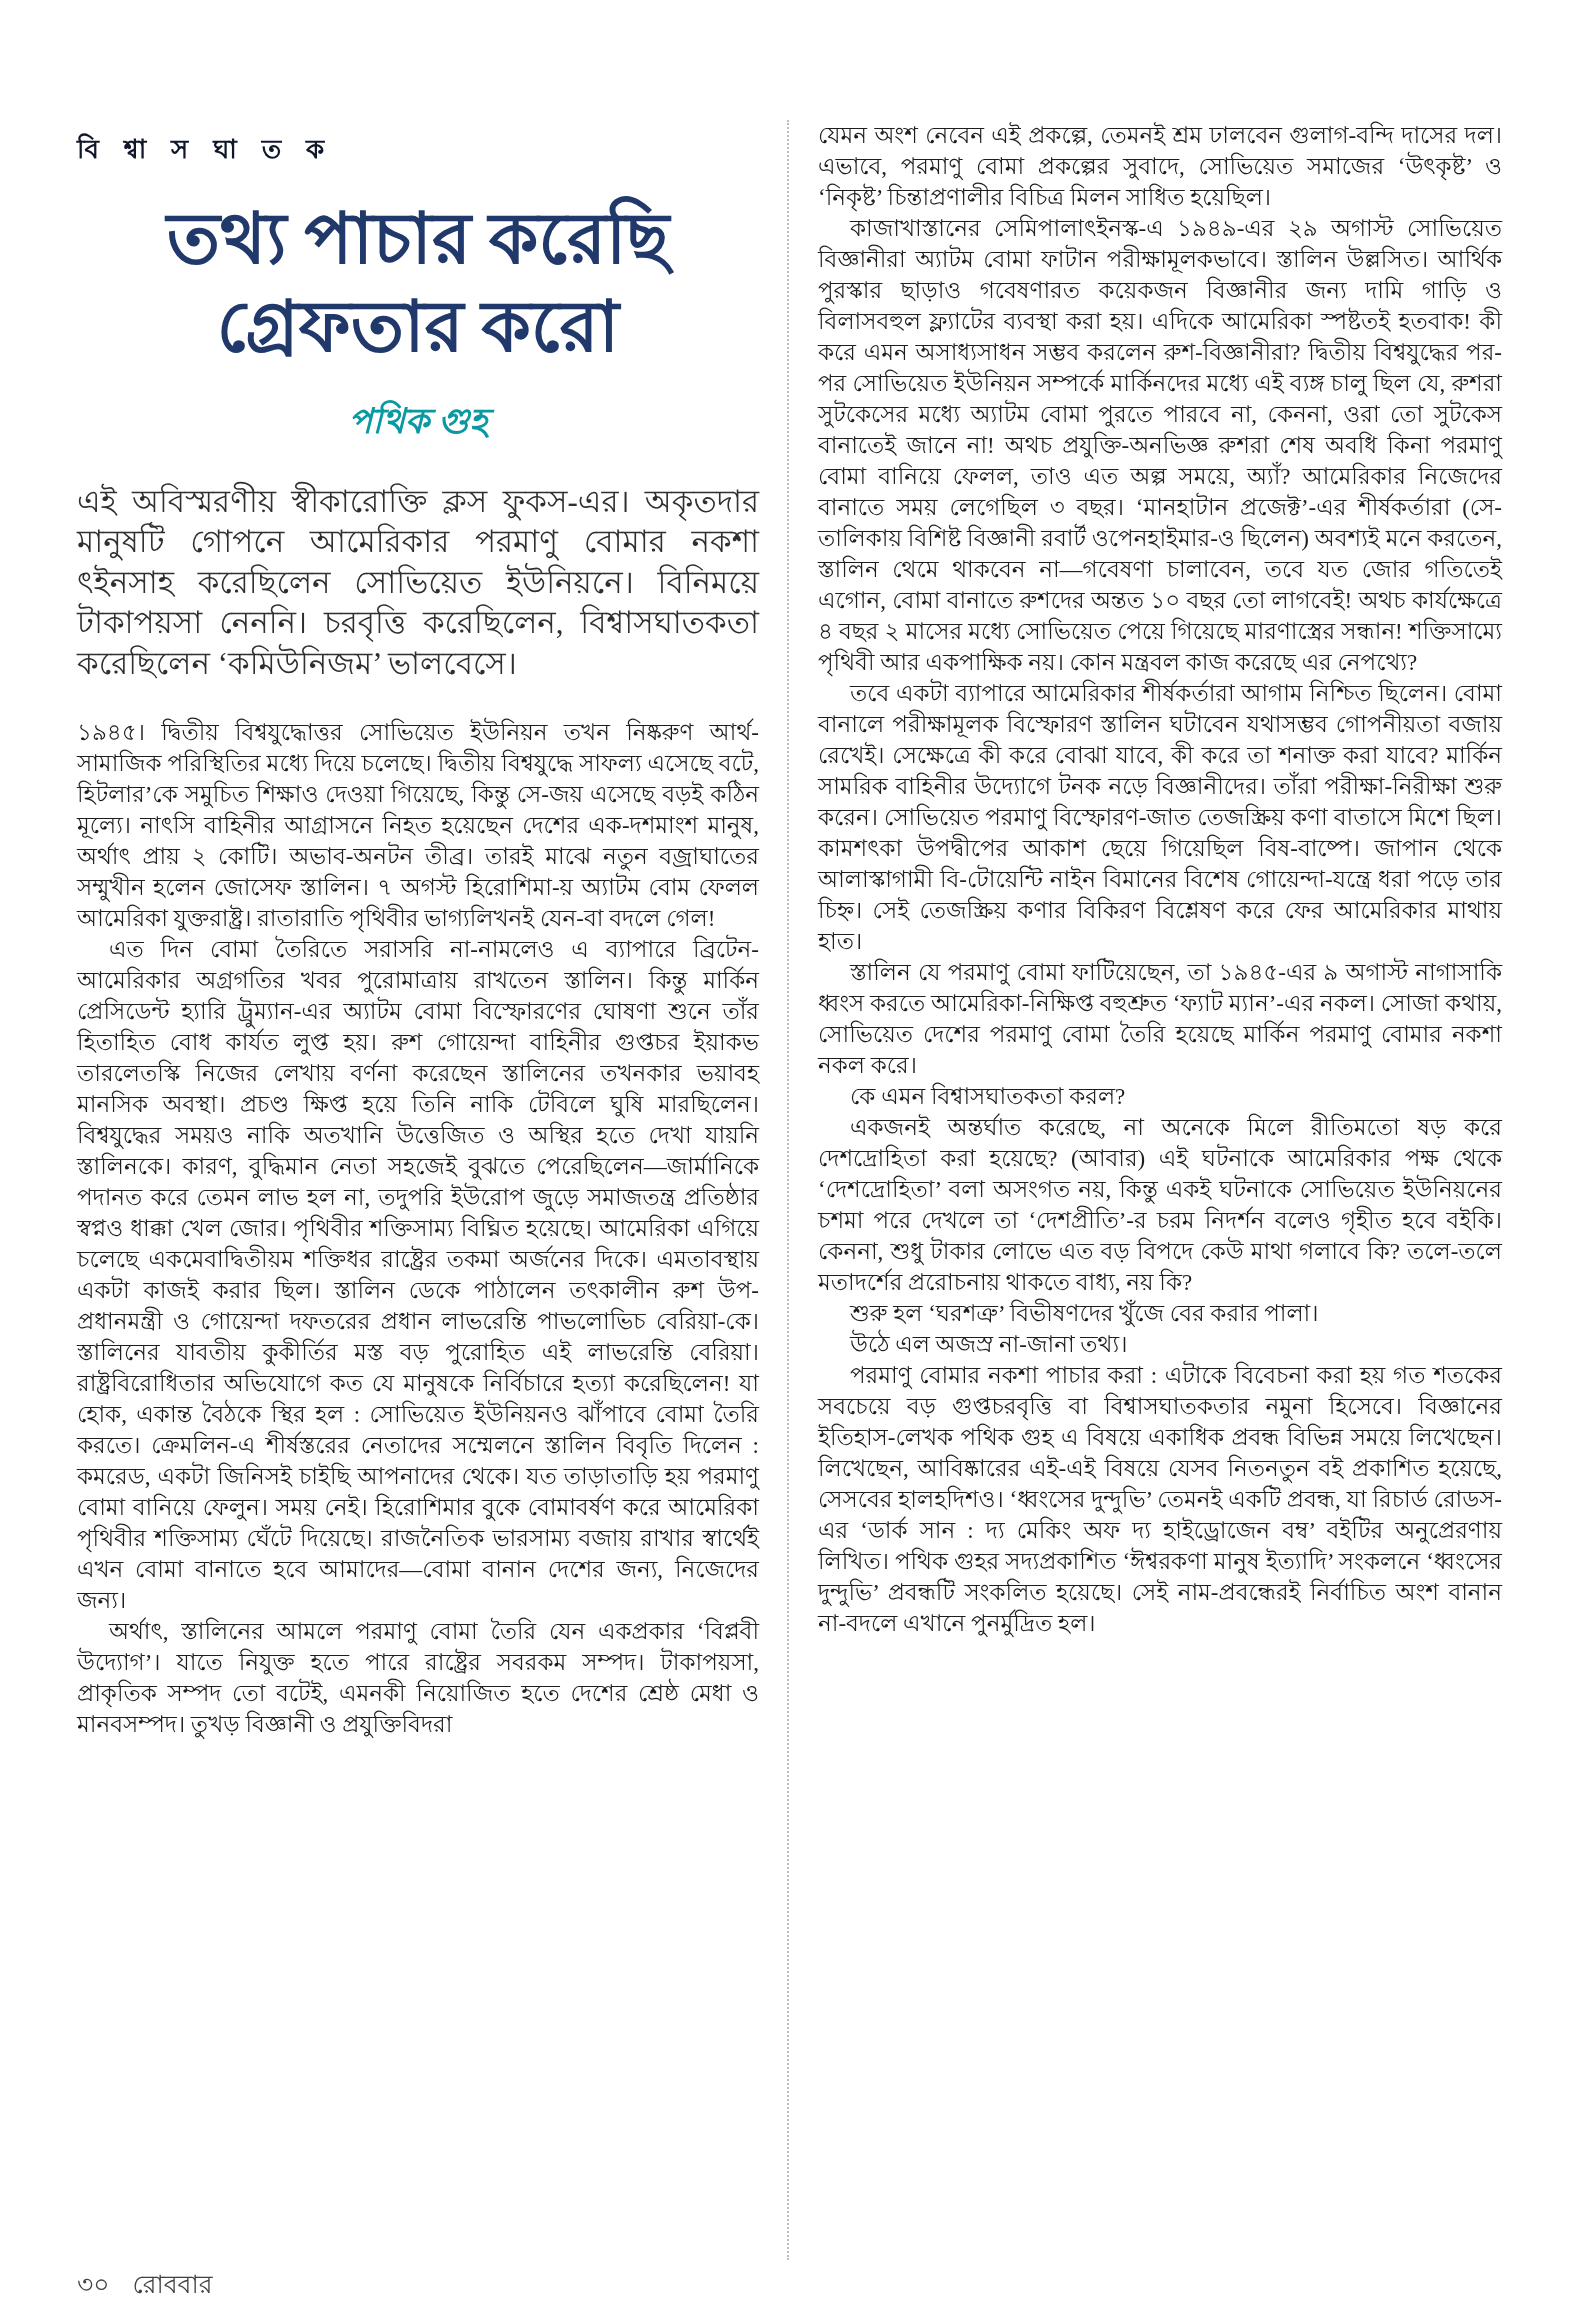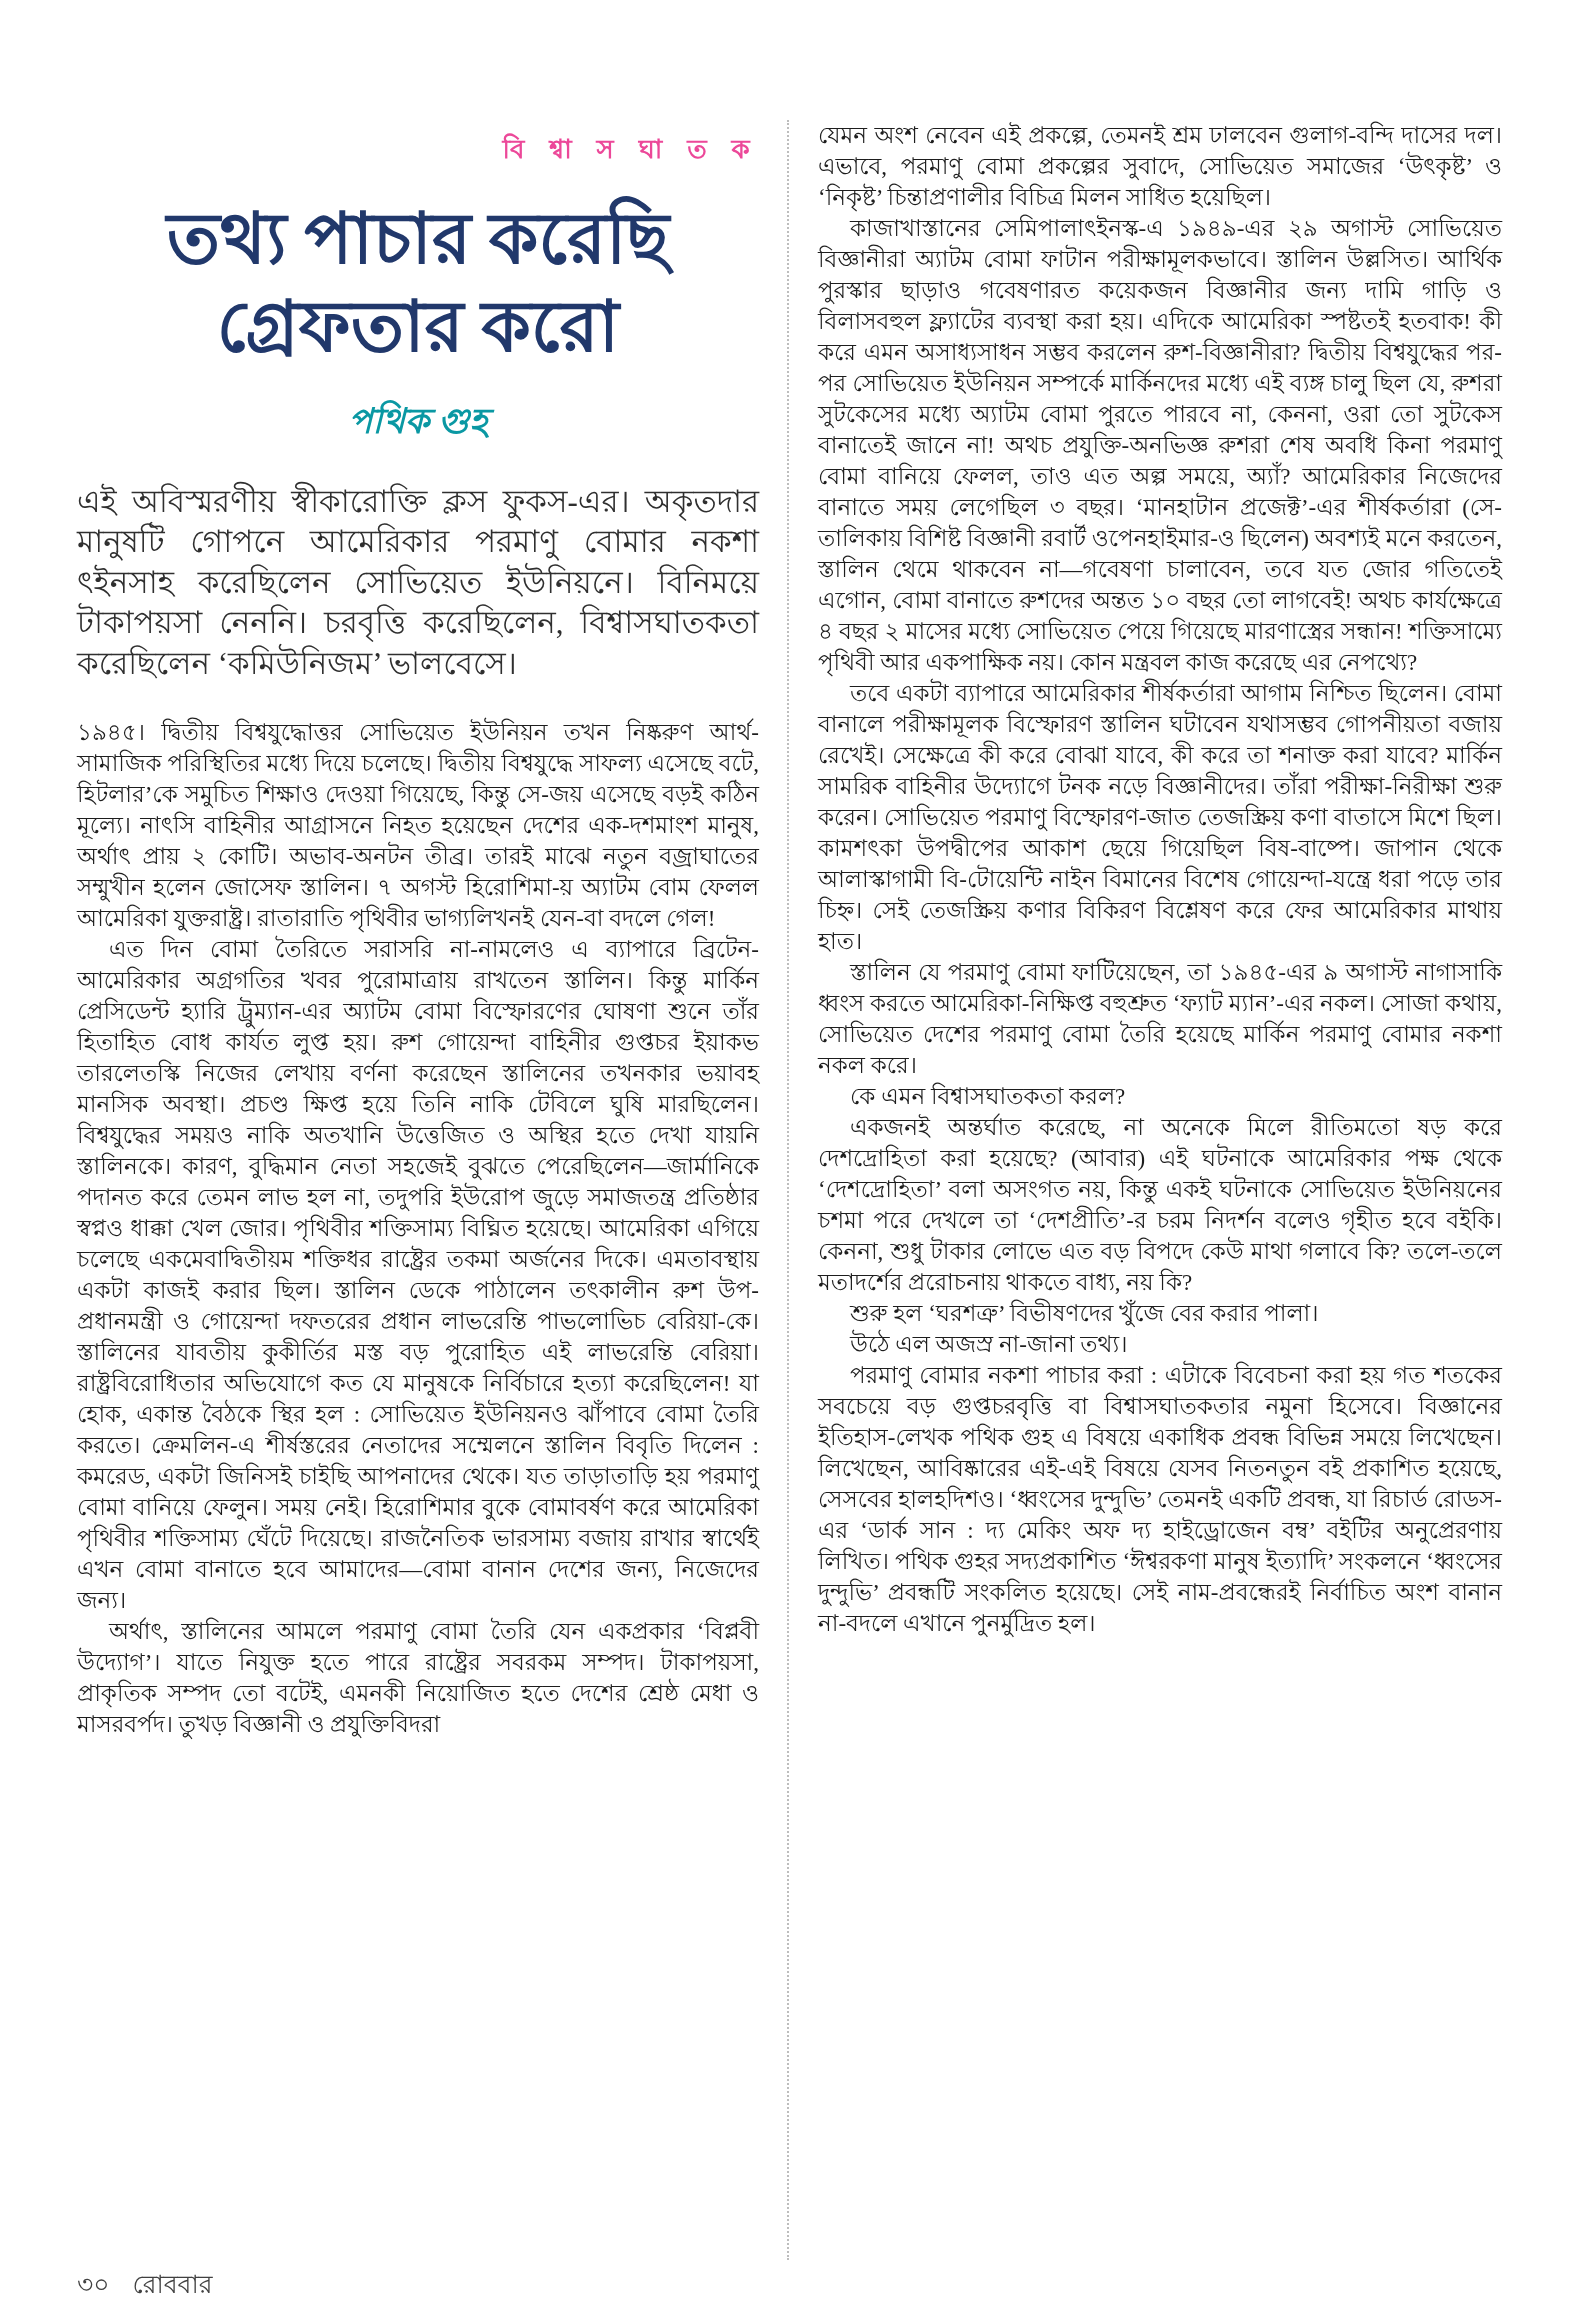--- a/index.html
+++ b/index.html
@@ -27,25 +27,25 @@
   }
   .divider {
     position: absolute;
     left: 787px;
     top: 120px;
     height: 2140px;
     width: 0;
     border-left: 2.3px dotted #bdbdbd;
   }
   .kicker {
-    text-align: right;
+    text-align: left;
     font-weight: bold;
     font-size: 26px;
     letter-spacing: 9.2px;
-    color: #ec4899;
+    color: #0f172a;
   }
   .title {
     margin-top: 21.6px;
     text-align: center;
     font-weight: bold;
     font-size: 71px;
     line-height: 1.24;
     color: var(--title-color, #21386b);
   }
   .title-line { display: block; }
@@ -93,21 +93,21 @@
       <h1 class="title">
         <span class="title-line">তথ্য পাচার করেছি</span>
         <span class="title-line">গ্রেফতার করো</span>
       </h1>
       <div class="byline">পথিক গুহ</div>
       <div class="standfirst">এই অবিস্মরণীয় স্বীকারোক্তি ক্লস ফুকস-এর। অকৃতদার মানুষটি গোপনে আমেরিকার পরমাণু বোমার নকশা ৎইনসাহ করেছিলেন সোভিয়েত ইউনিয়নে। বিনিময়ে টাকাপয়সা নেননি। চরবৃত্তি করেছিলেন, বিশ্বাসঘাতকতা করেছিলেন ‘কমিউনিজম’ ভালবেসে।</div>
     </div>
     <div class="body-text left-body">
         <p>১৯৪৫। দ্বিতীয় বিশ্বযুদ্ধোত্তর সোভিয়েত ইউনিয়ন তখন নিষ্করুণ আর্থ-সামাজিক পরিস্থিতির মধ্যে দিয়ে চলেছে। দ্বিতীয় বিশ্বযুদ্ধে সাফল্য এসেছে বটে, হিটলার’কে সমুচিত শিক্ষাও দেওয়া গিয়েছে, কিন্তু সে-জয় এসেছে বড়ই কঠিন মূল্যে। নাৎসি বাহিনীর আগ্রাসনে নিহত হয়েছেন দেশের এক-দশমাংশ মানুষ, অর্থাৎ প্রায় ২ কোটি। অভাব-অনটন তীব্র। তারই মাঝে নতুন বজ্রাঘাতের সম্মুখীন হলেন জোসেফ স্তালিন। ৭ অগস্ট হিরোশিমা-য় অ্যাটম বোম ফেলল আমেরিকা যুক্তরাষ্ট্র। রাতারাতি পৃথিবীর ভাগ্যলিখনই যেন-বা বদলে গেল!</p>
         <p>এত দিন বোমা তৈরিতে সরাসরি না-নামলেও এ ব্যাপারে ব্রিটেন-আমেরিকার অগ্রগতির খবর পুরোমাত্রায় রাখতেন স্তালিন। কিন্তু মার্কিন প্রেসিডেন্ট হ্যারি ট্রুম্যান-এর অ্যাটম বোমা বিস্ফোরণের ঘোষণা শুনে তাঁর হিতাহিত বোধ কার্যত লুপ্ত হয়। রুশ গোয়েন্দা বাহিনীর গুপ্তচর ইয়াকভ তারলেতস্কি নিজের লেখায় বর্ণনা করেছেন স্তালিনের তখনকার ভয়াবহ মানসিক অবস্থা। প্রচণ্ড ক্ষিপ্ত হয়ে তিনি নাকি টেবিলে ঘুষি মারছিলেন। বিশ্বযুদ্ধের সময়ও নাকি অতখানি উত্তেজিত ও অস্থির হতে দেখা যায়নি স্তালিনকে। কারণ, বুদ্ধিমান নেতা সহজেই বুঝতে পেরেছিলেন—জার্মানিকে পদানত করে তেমন লাভ হল না, তদুপরি ইউরোপ জুড়ে সমাজতন্ত্র প্রতিষ্ঠার স্বপ্নও ধাক্কা খেল জোর। পৃথিবীর শক্তিসাম্য বিঘ্নিত হয়েছে। আমেরিকা এগিয়ে চলেছে একমেবাদ্বিতীয়ম শক্তিধর রাষ্ট্রের তকমা অর্জনের দিকে। এমতাবস্থায় একটা কাজই করার ছিল। স্তালিন ডেকে পাঠালেন তৎকালীন রুশ উপ-প্রধানমন্ত্রী ও গোয়েন্দা দফতরের প্রধান লাভরেন্তি পাভলোভিচ বেরিয়া-কে। স্তালিনের যাবতীয় কুকীর্তির মস্ত বড় পুরোহিত এই লাভরেন্তি বেরিয়া। রাষ্ট্রবিরোধিতার অভিযোগে কত যে মানুষকে নির্বিচারে হত্যা করেছিলেন! যা হোক, একান্ত বৈঠকে স্থির হল : সোভিয়েত ইউনিয়নও ঝাঁপাবে বোমা তৈরি করতে। ক্রেমলিন-এ শীর্ষস্তরের নেতাদের সম্মেলনে স্তালিন বিবৃতি দিলেন : কমরেড, একটা জিনিসই চাইছি আপনাদের থেকে। যত তাড়াতাড়ি হয় পরমাণু বোমা বানিয়ে ফেলুন। সময় নেই। হিরোশিমার বুকে বোমাবর্ষণ করে আমেরিকা পৃথিবীর শক্তিসাম্য ঘেঁটে দিয়েছে। রাজনৈতিক ভারসাম্য বজায় রাখার স্বার্থেই এখন বোমা বানাতে হবে আমাদের—বোমা বানান দেশের জন্য, নিজেদের জন্য।</p>
-        <p>অর্থাৎ, স্তালিনের আমলে পরমাণু বোমা তৈরি যেন একপ্রকার ‘বিপ্লবী উদ্যোগ’। যাতে নিযুক্ত হতে পারে রাষ্ট্রের সবরকম সম্পদ। টাকাপয়সা, প্রাকৃতিক সম্পদ তো বটেই, এমনকী নিয়োজিত হতে দেশের শ্রেষ্ঠ মেধা ও মাসরবর্পদ। তুখড় বিজ্ঞানী ও প্রযুক্তিবিদরা</p>
+        <p>অর্থাৎ, স্তালিনের আমলে পরমাণু বোমা তৈরি যেন একপ্রকার ‘বিপ্লবী উদ্যোগ’। যাতে নিযুক্ত হতে পারে রাষ্ট্রের সবরকম সম্পদ। টাকাপয়সা, প্রাকৃতিক সম্পদ তো বটেই, এমনকী নিয়োজিত হতে দেশের শ্রেষ্ঠ মেধা ও মানবসম্পদ। তুখড় বিজ্ঞানী ও প্রযুক্তিবিদরা</p>
       </div>
   </div>
 
   <div class="divider"></div>
 
   <div class="col-right body-text">
       <p>যেমন অংশ নেবেন এই প্রকল্পে, তেমনই শ্রম ঢালবেন গুলাগ-বন্দি দাসের দল। এভাবে, পরমাণু বোমা প্রকল্পের সুবাদে, সোভিয়েত সমাজের ‘উৎকৃষ্ট’ ও ‘নিকৃষ্ট’ চিন্তাপ্রণালীর বিচিত্র মিলন সাধিত হয়েছিল।</p>
       <p>কাজাখাস্তানের সেমিপালাৎইনস্ক-এ ১৯৪৯-এর ২৯ অগাস্ট সোভিয়েত বিজ্ঞানীরা অ্যাটম বোমা ফাটান পরীক্ষামূলকভাবে। স্তালিন উল্লসিত। আর্থিক পুরস্কার ছাড়াও গবেষণারত কয়েকজন বিজ্ঞানীর জন্য দামি গাড়ি ও বিলাসবহুল ফ্ল্যাটের ব্যবস্থা করা হয়। এদিকে আমেরিকা স্পষ্টতই হতবাক! কী করে এমন অসাধ্যসাধন সম্ভব করলেন রুশ-বিজ্ঞানীরা? দ্বিতীয় বিশ্বযুদ্ধের পর-পর সোভিয়েত ইউনিয়ন সম্পর্কে মার্কিনদের মধ্যে এই ব্যঙ্গ চালু ছিল যে, রুশরা সুটকেসের মধ্যে অ্যাটম বোমা পুরতে পারবে না, কেননা, ওরা তো সুটকেস বানাতেই জানে না! অথচ প্রযুক্তি-অনভিজ্ঞ রুশরা শেষ অবধি কিনা পরমাণু বোমা বানিয়ে ফেলল, তাও এত অল্প সময়ে, অ্যাঁ? আমেরিকার নিজেদের বানাতে সময় লেগেছিল ৩ বছর। ‘মানহাটান প্রজেক্ট’-এর শীর্ষকর্তারা (সে-তালিকায় বিশিষ্ট বিজ্ঞানী রবার্ট ওপেনহাইমার-ও ছিলেন) অবশ্যই মনে করতেন, স্তালিন থেমে থাকবেন না—গবেষণা চালাবেন, তবে যত জোর গতিতেই এগোন, বোমা বানাতে রুশদের অন্তত ১০ বছর তো লাগবেই! অথচ কার্যক্ষেত্রে ৪ বছর ২ মাসের মধ্যে সোভিয়েত পেয়ে গিয়েছে মারণাস্ত্রের সন্ধান! শক্তিসাম্যে পৃথিবী আর একপাক্ষিক নয়। কোন মন্ত্রবল কাজ করেছে এর নেপথ্যে?</p>
       <p>তবে একটা ব্যাপারে আমেরিকার শীর্ষকর্তারা আগাম নিশ্চিত ছিলেন। বোমা বানালে পরীক্ষামূলক বিস্ফোরণ স্তালিন ঘটাবেন যথাসম্ভব গোপনীয়তা বজায় রেখেই। সেক্ষেত্রে কী করে বোঝা যাবে, কী করে তা শনাক্ত করা যাবে? মার্কিন সামরিক বাহিনীর উদ্যোগে টনক নড়ে বিজ্ঞানীদের। তাঁরা পরীক্ষা-নিরীক্ষা শুরু করেন। সোভিয়েত পরমাণু বিস্ফোরণ-জাত তেজস্ক্রিয় কণা বাতাসে মিশে ছিল। কামশৎকা উপদ্বীপের আকাশ ছেয়ে গিয়েছিল বিষ-বাষ্পে। জাপান থেকে আলাস্কাগামী বি-টোয়েন্টি নাইন বিমানের বিশেষ গোয়েন্দা-যন্ত্রে ধরা পড়ে তার চিহ্ন। সেই তেজস্ক্রিয় কণার বিকিরণ বিশ্লেষণ করে ফের আমেরিকার মাথায় হাত।</p>
       <p>স্তালিন যে পরমাণু বোমা ফাটিয়েছেন, তা ১৯৪৫-এর ৯ অগাস্ট নাগাসাকি ধ্বংস করতে আমেরিকা-নিক্ষিপ্ত বহুশ্রুত ‘ফ্যাট ম্যান’-এর নকল। সোজা কথায়,  সোভিয়েত দেশের পরমাণু বোমা তৈরি হয়েছে মার্কিন পরমাণু বোমার নকশা নকল করে।</p>

